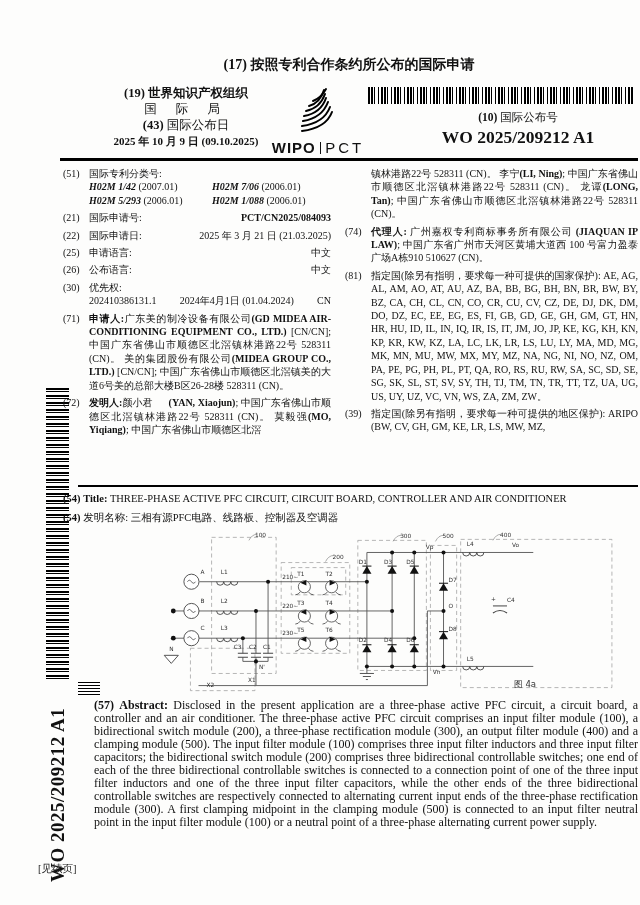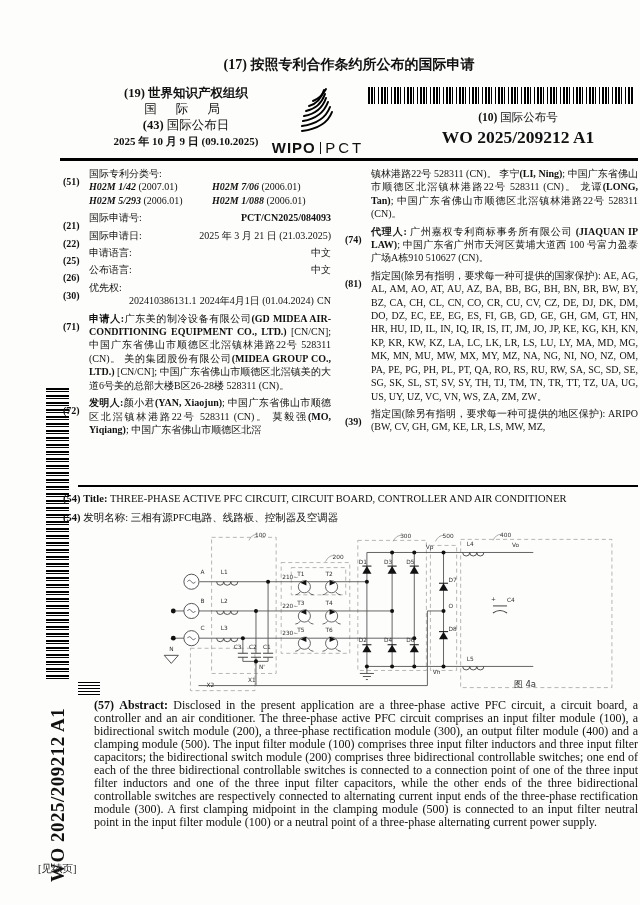--- a/index.html
+++ b/index.html
@@ -28,26 +28,26 @@
   .pubno-block { position:absolute; top:110px; left:398px; width:240px; text-align:center; }
   .pubno-label { font-size:11.5px; }
   .pubno { font-size:17.5px; font-weight:bold; margin-top:2px; }
   .rule1 { position:absolute; top:158px; left:60px; width:578px; height:2.5px; background:#000; }
   .rule2 { position:absolute; top:485px; left:78px; width:560px; height:2px; background:#000; }
   
   .bib-col { position:absolute; top:167px; font-size:10px; line-height:13.4px; text-align:justify; }
   .bib-left  { left:63px;  width:268px; }
   .bib-right { left:345px; width:293px; }
   .bib-item { position:relative; padding-left:26px; margin-bottom:4px; }
-  .bib-code { position:absolute; left:0; top:0; font-weight:bold;margin-top:8px; }
+  .bib-code { position:absolute; left:0; top:0; font-weight:normal; }
   .kv-row { display:flex; justify-content:space-between; }
   .kv-value-b { font-weight:bold; }
   .ipc-grid { display:grid; grid-template-columns:1fr 1fr; column-gap:4px; text-align:left; }
   .ipc-cls { font-weight:bold; font-style:italic; }
-  .prio-row { display:flex; justify-content:space-between;margin-left:40px; }
+  .prio-row { display:flex; justify-content:space-between; }
   
   .title-en { position:absolute; top:493px; left:63px; width:575px; font-size:10.5px; }
   .title-zh { position:absolute; top:511px; left:63px; width:575px; font-size:10.5px; }
   
   .figure { position:absolute; top:529px; left:138px; }
   
   .abstract { position:absolute; top:699px; left:94px; width:544px;
               font-size:12px; line-height:13px; text-align:justify; }
   
   .side-barcode { position:absolute; left:46px; top:388px; width:23px; height:292px;
@@ -173,21 +173,21 @@
       </div>
     </div>
 
     <div class="bib-item">
       <span class="bib-code">(71)</span>
       <span class="b">申请人:</span><span><span>广东美的制冷设备有限公司</span><span style="font-weight: bold;">(GD MIDEA AIR-CONDITIONING EQUIPMENT CO., LTD.)</span><span> [CN/CN]; 中国广东省佛山市顺德区北滘镇林港路22号 528311 (CN)。 美的集团股份有限公司</span><span style="font-weight: bold;">(MIDEA GROUP CO., LTD.)</span><span> [CN/CN]; 中国广东省佛山市顺德区北滘镇美的大道6号美的总部大楼B区26-28楼 528311 (CN)。</span></span>
     </div>
 
     <div class="bib-item">
       <span class="bib-code">(72)</span>
-      <span class="b">发明人:</span><span><span>颜小君</span><span style="font-weight: bold;">(YAN, Xiaojun)</span><span>; 中国广东省佛山市顺德区北滘镇林港路22号 528311 (CN)。 莫毅强</span><span style="font-weight: bold;">(MO, Yiqiang)</span><span>; 中国广东省佛山市顺德区北滘</span></span>
+      <span class="b">发明人:</span><span><span>颜小君</span><span style="font-weight: bold; padding-left: 16px;">(YAN, Xiaojun)</span><span>; 中国广东省佛山市顺德区北滘镇林港路22号 528311 (CN)。 莫毅强</span><span style="font-weight: bold;">(MO, Yiqiang)</span><span>; 中国广东省佛山市顺德区北滘</span></span>
     </div>
   </div>
 
   <div class="bib-col bib-right">
 
     <div class="bib-item">
       <span><span>镇林港路22号 528311 (CN)。 李宁</span><span style="font-weight: bold;">(LI, Ning)</span><span>; 中国广东省佛山市顺德区北滘镇林港路22号 528311 (CN)。 龙谭</span><span style="font-weight: bold;">(LONG, Tan)</span><span>; 中国广东省佛山市顺德区北滘镇林港路22号 528311 (CN)。</span></span>
     </div>
 
     <div class="bib-item">

